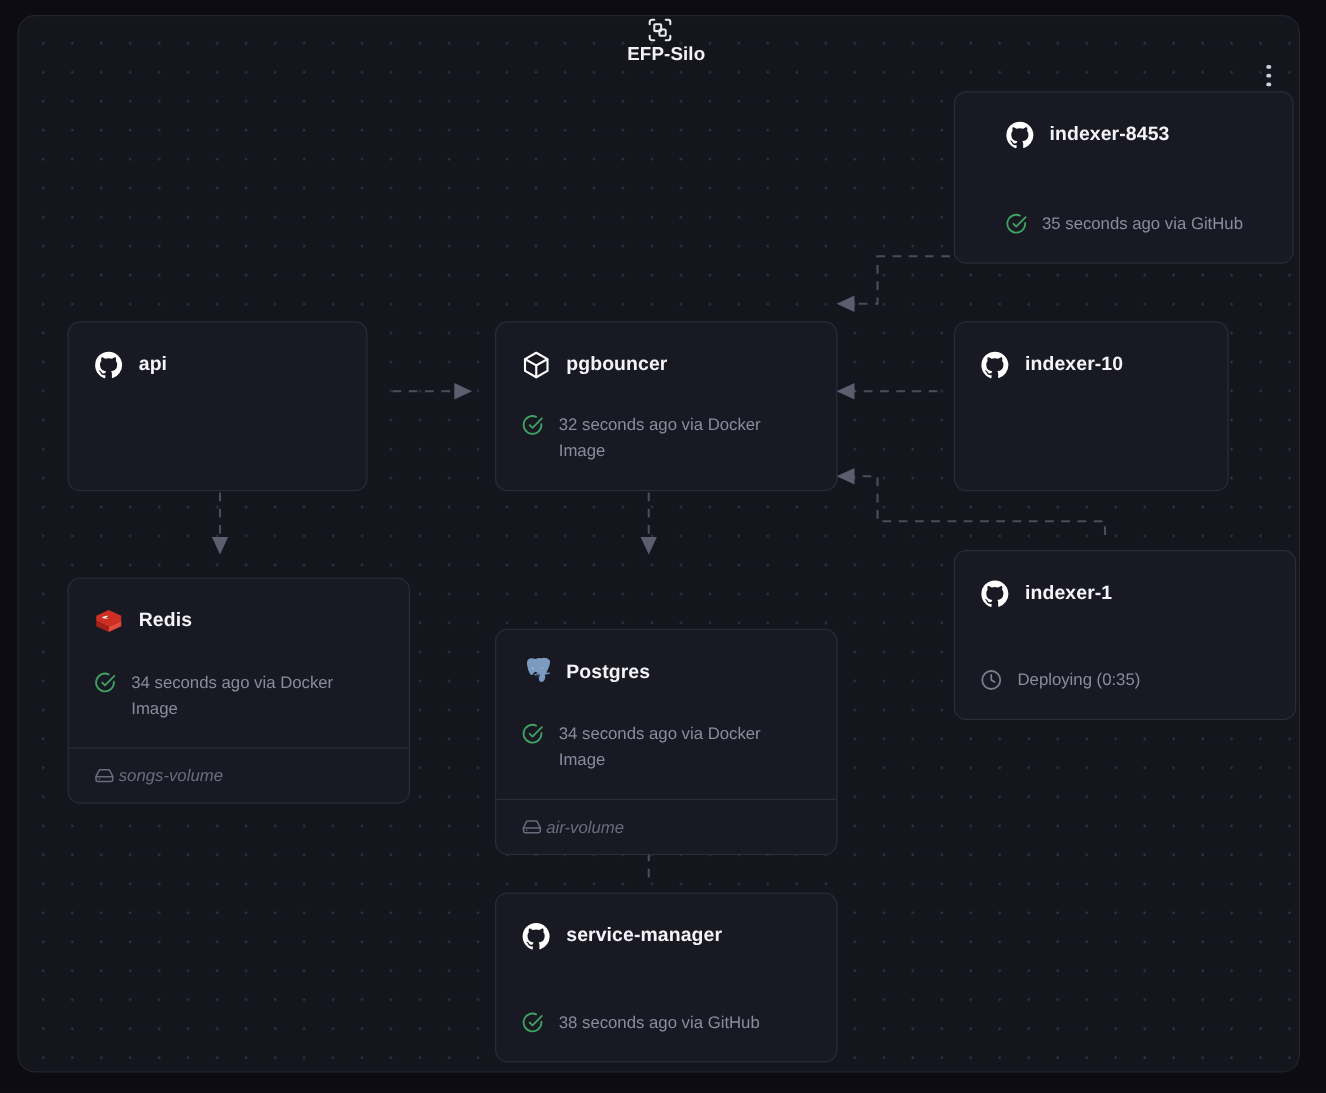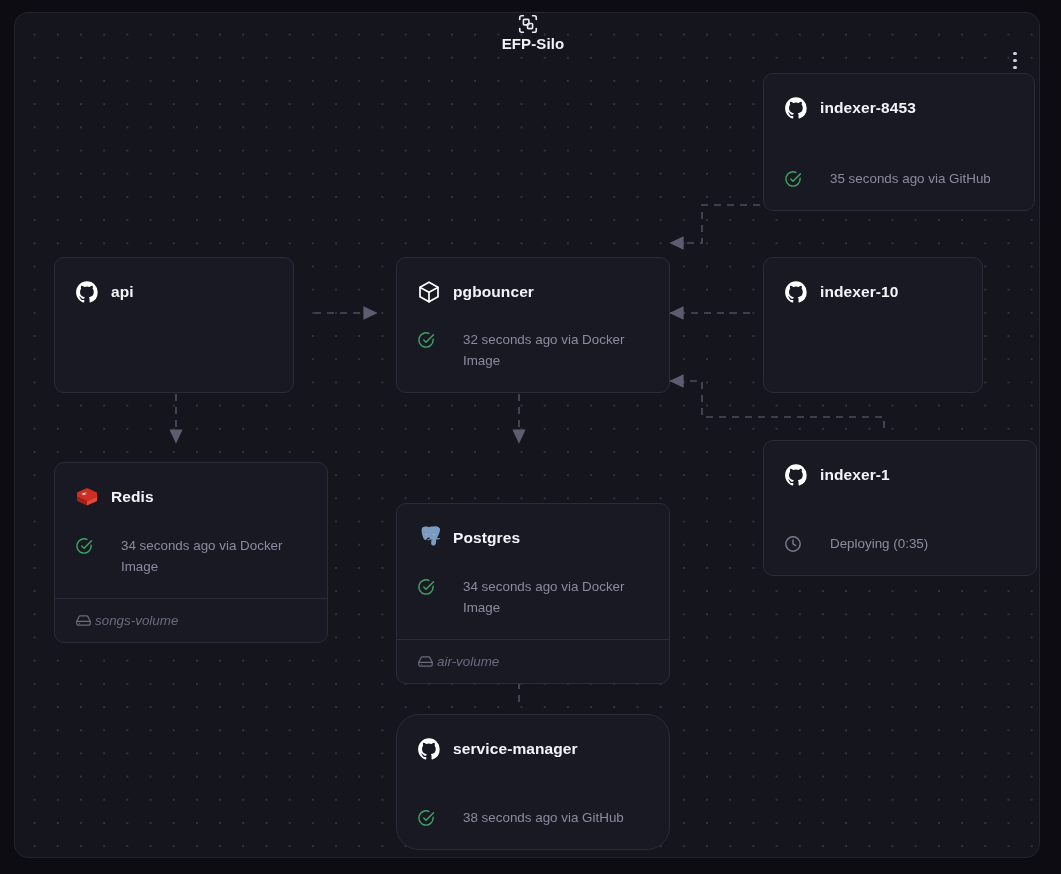--- a/index.html
+++ b/index.html
@@ -136,21 +136,21 @@
     font-size: 15.5px;
     font-weight: bold;
     color: #f4f4f8;
     letter-spacing: 0.1px;
     line-height: 1.1;
   }
 
   .node-status {
     display: flex;
     align-items: flex-start;
-    gap: 28px;
+    gap: 12px;
   }
 
   .status-icon {
     width: 18px;
     height: 18px;
     flex: none;
     display: block;
     margin-top: 1px;
   }
 
@@ -236,21 +236,21 @@
         <path d="M504,689 L504,627" marker-end="url(#ar-u)"></path>
 
         <path d="M869,186 L869,192 L687,192 L687,230 L655,230" marker-end="url(#ar-l)"></path>
 
         <path d="M735,300 L655,300" marker-end="url(#ar-l)"></path>
 
         <path d="M869,415 L869,404 L687,404 L687,368 L655,368" marker-end="url(#ar-l)"></path>
       </g>
     </svg>
 
-    <div class="node" style="left:748px; top:60px; width:272px; height:138px;">
+    <div class="node" style="left:748px; top:60px; width:272px; height:138px;align-items:center;">
       <div class="node-body">
         <div class="node-head">
           <svg class="node-logo" viewBox="0 0 24 24">
             <path fill="#ffffff" d="M12 1.3A10.9 10.9 0 0 0 1.1 12.2c0 4.8 3.1 8.9 7.4 10.3.55.1.75-.24.75-.53v-2c-3 .65-3.65-1.3-3.65-1.3-.5-1.27-1.2-1.6-1.2-1.6-1-.67.07-.66.07-.66 1.08.08 1.65 1.12 1.65 1.12.96 1.65 2.53 1.17 3.15.9.1-.7.38-1.18.68-1.45-2.4-.27-4.92-1.2-4.92-5.34 0-1.18.42-2.15 1.1-2.9-.1-.28-.48-1.38.1-2.87 0 0 .9-.3 2.96 1.1a10.2 10.2 0 0 1 5.4 0c2.05-1.4 2.95-1.1 2.95-1.1.6 1.5.22 2.6.1 2.87.7.75 1.1 1.72 1.1 2.9 0 4.15-2.52 5.07-4.93 5.33.4.34.73 1 .73 2v2.95c0 .3.2.64.76.53a10.9 10.9 0 0 0 7.4-10.3A10.9 10.9 0 0 0 12 1.3z"></path>
           </svg>
           <span class="node-title">indexer-8453</span>
         </div>
         <div class="node-status">
           <svg class="status-icon" viewBox="0 0 24 24" fill="none" stroke="#3fa362" stroke-width="1.9" stroke-linecap="round" stroke-linejoin="round">
             <path d="M21.5 11.1V12a9.5 9.5 0 1 1-5.6-8.7"></path>
@@ -371,21 +371,21 @@
         <div class="node-status">
           <svg class="status-icon" viewBox="0 0 24 24" fill="none" stroke="#7b7b8e" stroke-width="1.9" stroke-linecap="round" stroke-linejoin="round">
             <circle cx="12" cy="12" r="9.6"></circle>
             <path d="M12 6.6V12l3.6 2.1"></path>
           </svg>
           <span class="status-text">Deploying (0:35)</span>
         </div>
       </div>
     </div>
 
-    <div class="node" style="left:381px; top:701px; width:274px; height:136px;border-radius:23px;">
+    <div class="node" style="left:381px; top:701px; width:274px; height:136px;">
       <div class="node-body">
         <div class="node-head">
           <svg class="node-logo" viewBox="0 0 24 24">
             <path fill="#ffffff" d="M12 1.3A10.9 10.9 0 0 0 1.1 12.2c0 4.8 3.1 8.9 7.4 10.3.55.1.75-.24.75-.53v-2c-3 .65-3.65-1.3-3.65-1.3-.5-1.27-1.2-1.6-1.2-1.6-1-.67.07-.66.07-.66 1.08.08 1.65 1.12 1.65 1.12.96 1.65 2.53 1.17 3.15.9.1-.7.38-1.18.68-1.45-2.4-.27-4.92-1.2-4.92-5.34 0-1.18.42-2.15 1.1-2.9-.1-.28-.48-1.38.1-2.87 0 0 .9-.3 2.96 1.1a10.2 10.2 0 0 1 5.4 0c2.05-1.4 2.95-1.1 2.95-1.1.6 1.5.22 2.6.1 2.87.7.75 1.1 1.72 1.1 2.9 0 4.15-2.52 5.07-4.93 5.33.4.34.73 1 .73 2v2.95c0 .3.2.64.76.53a10.9 10.9 0 0 0 7.4-10.3A10.9 10.9 0 0 0 12 1.3z"></path>
           </svg>
           <span class="node-title">service-manager</span>
         </div>
         <div class="node-status">
           <svg class="status-icon" viewBox="0 0 24 24" fill="none" stroke="#3fa362" stroke-width="1.9" stroke-linecap="round" stroke-linejoin="round">
             <path d="M21.5 11.1V12a9.5 9.5 0 1 1-5.6-8.7"></path>

